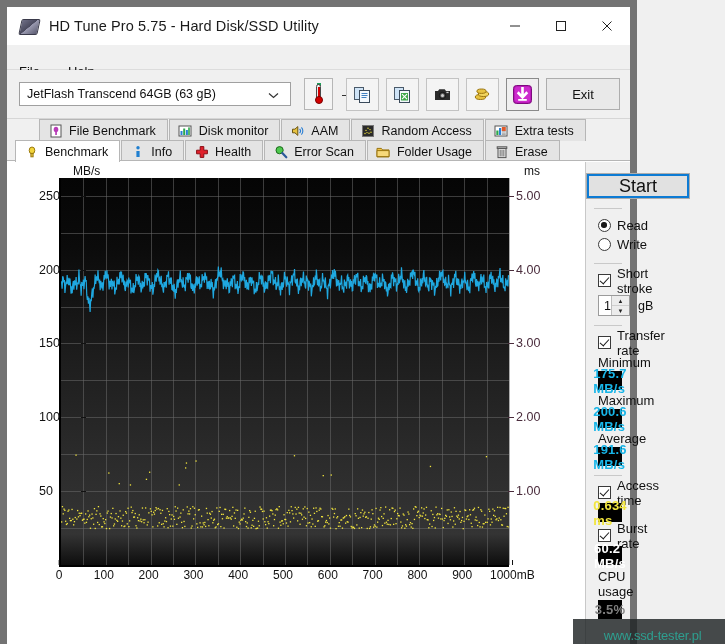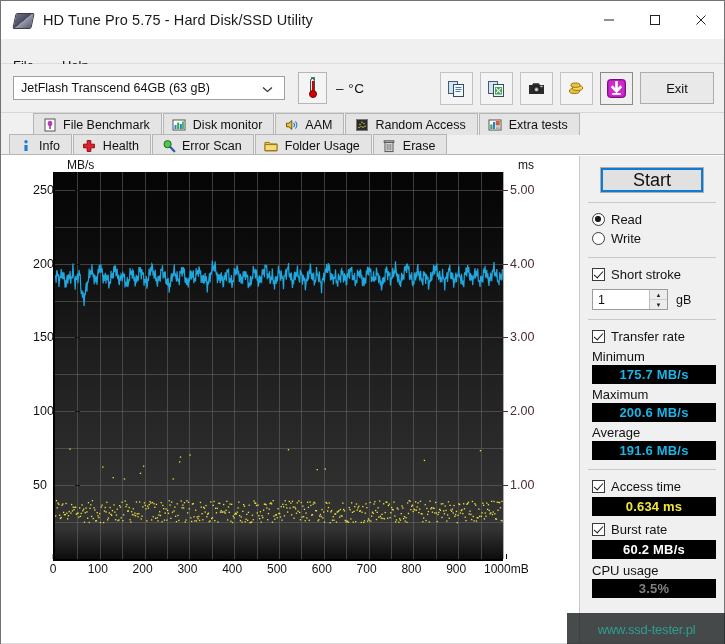--- a/index.html
+++ b/index.html
@@ -2,21 +2,21 @@
 <html><head>
 <meta charset="utf-8">
 <style>
   html,body{margin:0;padding:0;}
   body{
     width:725px;height:644px;overflow:hidden;
     font-family:"Liberation Sans", sans-serif;
     background:#f0f0f0;
     -webkit-font-smoothing:antialiased;
   }
-  .window{position:relative;width:725px;height:644px;background:#000000;border:1px solid #737373;box-sizing:border-box;}
+  .window{position:relative;width:637px;height:644px;background:#000000;border:7px solid #737373;box-sizing:border-box;}
 
   
   .titlebar{height:38px;background:#ffffff;display:flex;align-items:center;position:relative;}
   .app-icon{width:20px;height:20px;margin-left:12px;position:relative;}
   .app-icon .disk{position:absolute;left:1px;top:3px;width:17px;height:14px;background:linear-gradient(135deg,#6f6f86 0%,#4a4a5e 48%,#9a9ab0 50%,#5a5a70 100%);transform:skewX(-12deg);border-radius:2px;border:1px solid #3a3a4a;}
   .title-text{margin-left:10px;font-size:14.5px;color:#1a1a1a;letter-spacing:.1px;}
   .wincontrols{position:absolute;right:0;top:0;display:flex;height:38px;}
   .wc{width:46px;height:38px;display:flex;align-items:center;justify-content:center;color:#222;font-size:13px;}
   .wc svg{display:block;}
 
@@ -267,20 +267,29 @@
               <rect x="7.8" y="3" width="4" height="4" fill="#e05a2b"></rect>
               <path d="M8 7.8h3.8M8 9.2h3.8M8 10.4h3.8" stroke="#888" stroke-width=".8"></path>
             </svg>
         </span>
         <span>Extra tests</span>
       </div>
     </div>
 
     <div class="tabrow bot">
 
+      <div class="tab active">
+        <span class="ticon">
+          <svg class="ic" width="14" height="14" viewBox="0 0 14 14">
+              <ellipse cx="7" cy="5.4" rx="2.8" ry="3.4" fill="#f2d53c" stroke="#9a7a10"></ellipse>
+              <rect x="5.9" y="8.4" width="2.2" height="3.4" fill="#e8c341" stroke="#9a7a10"></rect>
+            </svg>
+        </span>
+        <span>Benchmark</span>
+      </div>
 
       <div class="tab">
         <span class="ticon">
           <svg class="ic" width="14" height="14" viewBox="0 0 14 14">
               <circle cx="7" cy="2.8" r="1.7" fill="#1f7fd0"></circle>
               <path d="M5.4 6h3.2v6H5.4z" fill="#1f7fd0"></path>
             </svg>
         </span>
         <span>Info</span>
       </div>

